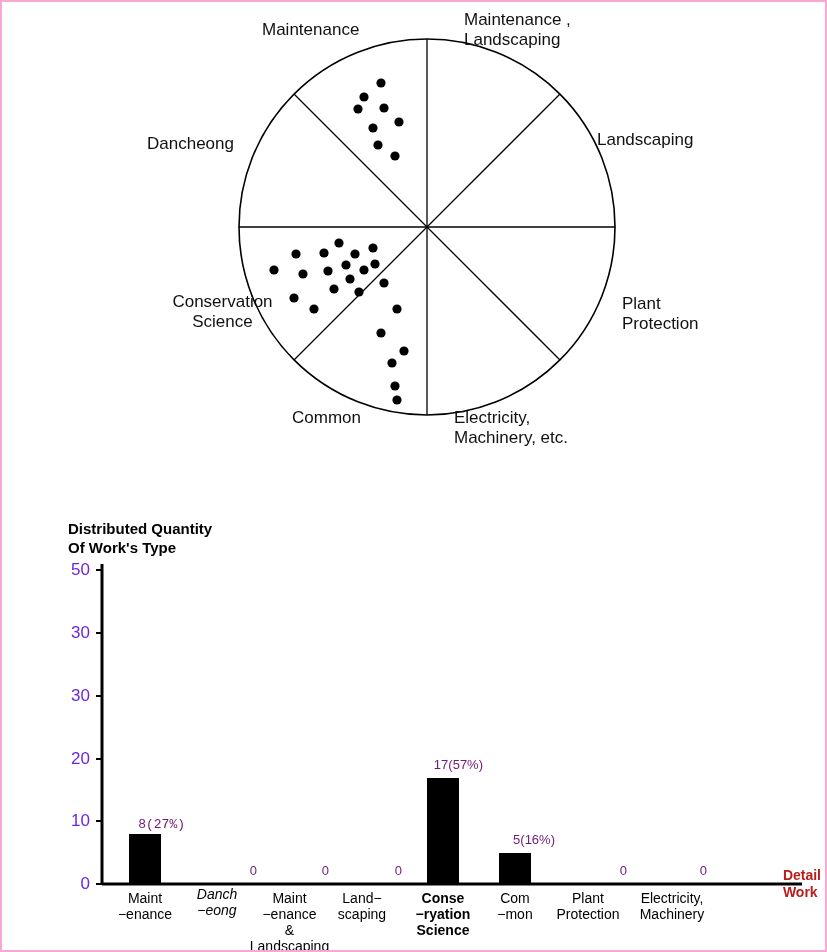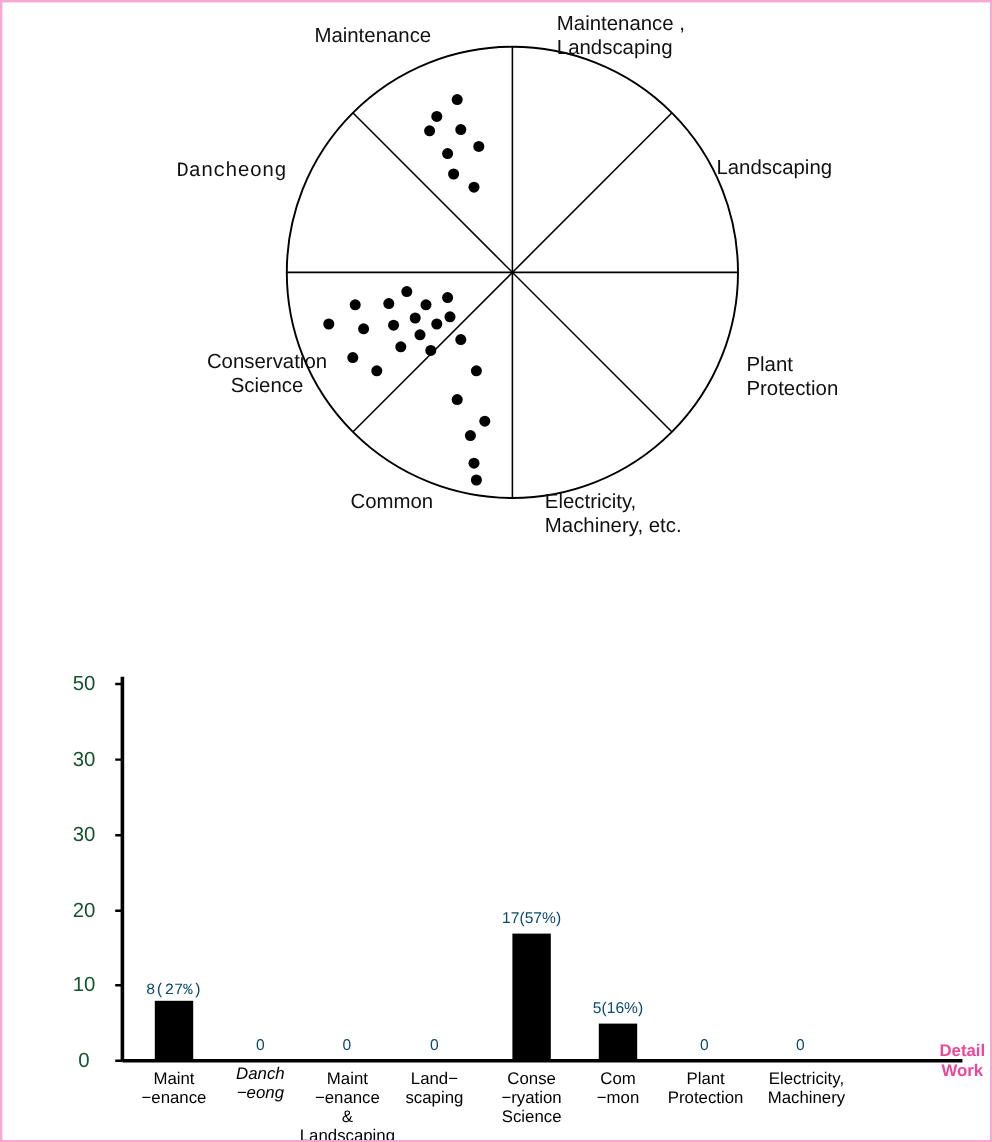--- a/index.html
+++ b/index.html
@@ -61,48 +61,48 @@
     white-space: pre;
   }
   #bar-svg {
     position: absolute;
     left: 0;
     top: 0;
   }
   .axis-tick-label {
     position: absolute;
     font-size: 17px;
-    color: #14532d;
-    text-align: center;
+    color: #6d28d9;
+    text-align: right;
     width: 40px;
   }
   .cat-label {
     position: absolute;
     font-size: 14px;
     color: #000;
     text-align: center;
     line-height: 1.15;
     white-space: pre;
   }
   .bar-value-label {
     position: absolute;
     font-size: 13px;
-    color: #0c4a6e;
-    text-align: center;
+    color: #701a75;
+    text-align: right;
     white-space: pre;
   }
   #x-axis-title {
     position: absolute;
     right: 8px;
     top: 395px;
     font-size: 14px;
     font-weight: bold;
-    color: #ec4899;
+    color: #b91c1c;
     line-height: 1.2;
-    text-align: center;
+    text-align: left;
     white-space: pre;
   }
 </style>
 </head>
 <body>
 
 <div id="page">
 
   <div id="radial-panel">
     <svg id="radial-svg" width="827" height="470">
@@ -156,26 +156,28 @@
     <div class="radial-label" style="left:462px; top:8px; text-align:left;">Maintenance ,
 Landscaping</div>
     <div class="radial-label" style="left:595px; top:128px; text-align:left;">Landscaping</div>
     <div class="radial-label" style="left:620px; top:292px; text-align:left;">Plant
 Protection</div>
     <div class="radial-label" style="left:452px; top:406px; text-align:left;">Electricity,
 Machinery, etc.</div>
     <div class="radial-label" style="left:290px; top:406px; text-align:left;">Common</div>
     <div class="radial-label" style="left:133px; top:290px; text-align:center; width:175px;">Conservation
 Science</div>
-    <div class="radial-label" style="left:145px; top:132px; text-align:left;font-family:Liberation Mono, monospace;">Dancheong</div>
+    <div class="radial-label" style="left:145px; top:132px; text-align:left;">Dancheong</div>
     <div class="radial-label" style="left:260px; top:18px; text-align:right;">Maintenance</div>
   </div>
 
   <div id="bar-panel">
 
+    <div id="bar-title">Distributed Quantity
+Of Work's Type</div>
 
     <svg id="bar-svg" width="827" height="482">
 
       <line x1="100" y1="92" x2="100" y2="412" stroke="#000" stroke-width="3"></line>
       <line x1="100" y1="412" x2="800" y2="412" stroke="#000" stroke-width="3"></line>
 
       <line x1="94" y1="412" x2="100" y2="412" stroke="#000" stroke-width="2"></line>
       <line x1="94" y1="349" x2="100" y2="349" stroke="#000" stroke-width="2"></line>
       <line x1="94" y1="287" x2="100" y2="287" stroke="#000" stroke-width="2"></line>
       <line x1="94" y1="224" x2="100" y2="224" stroke="#000" stroke-width="2"></line>
@@ -206,21 +208,21 @@
     <div class="cat-label" style="left:103px; top:418px; width:80px;">Maint
 −enance</div>
     <div class="cat-label" style="left:175px; top:414px; width:80px;font-style:italic;">Danch
 −eong</div>
     <div class="cat-label" style="left:240px; top:418px; width:95px;">Maint
 −enance
 &amp;
 Landscaping</div>
     <div class="cat-label" style="left:320px; top:418px; width:80px;">Land−
 scaping</div>
-    <div class="cat-label" style="left:401px; top:418px; width:80px;">Conse
+    <div class="cat-label" style="left:401px; top:418px; width:80px;font-weight:bold;">Conse
 −ryation
 Science</div>
     <div class="cat-label" style="left:473px; top:418px; width:80px;">Com
 −mon</div>
     <div class="cat-label" style="left:540px; top:418px; width:92px;">Plant
 Protection</div>
     <div class="cat-label" style="left:620px; top:418px; width:100px;">Electricity,
 Machinery</div>
 
     <div id="x-axis-title">Detail

